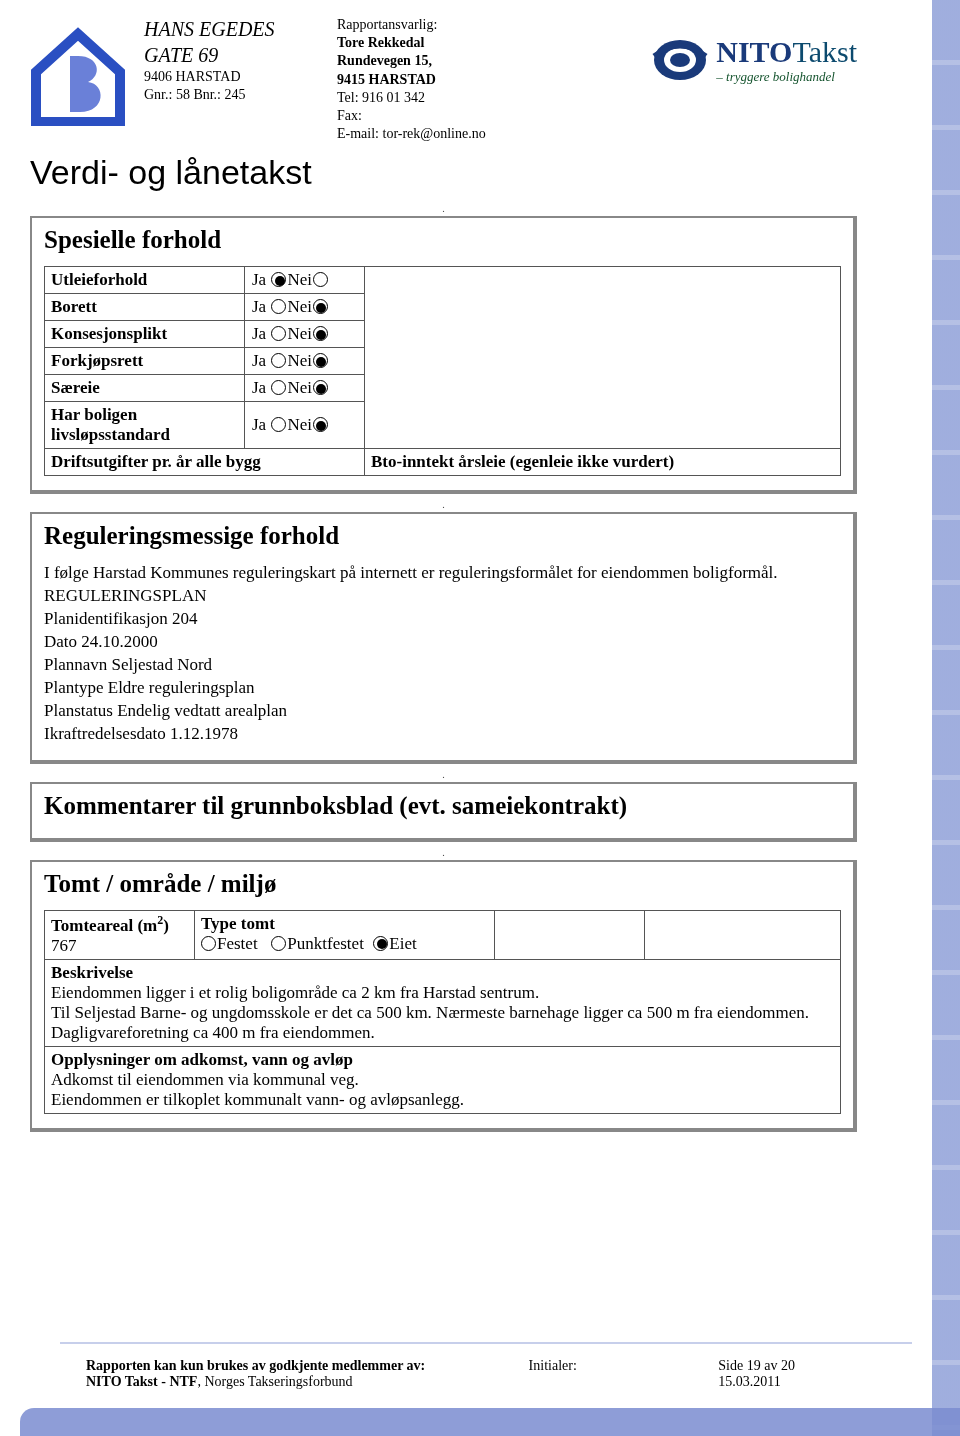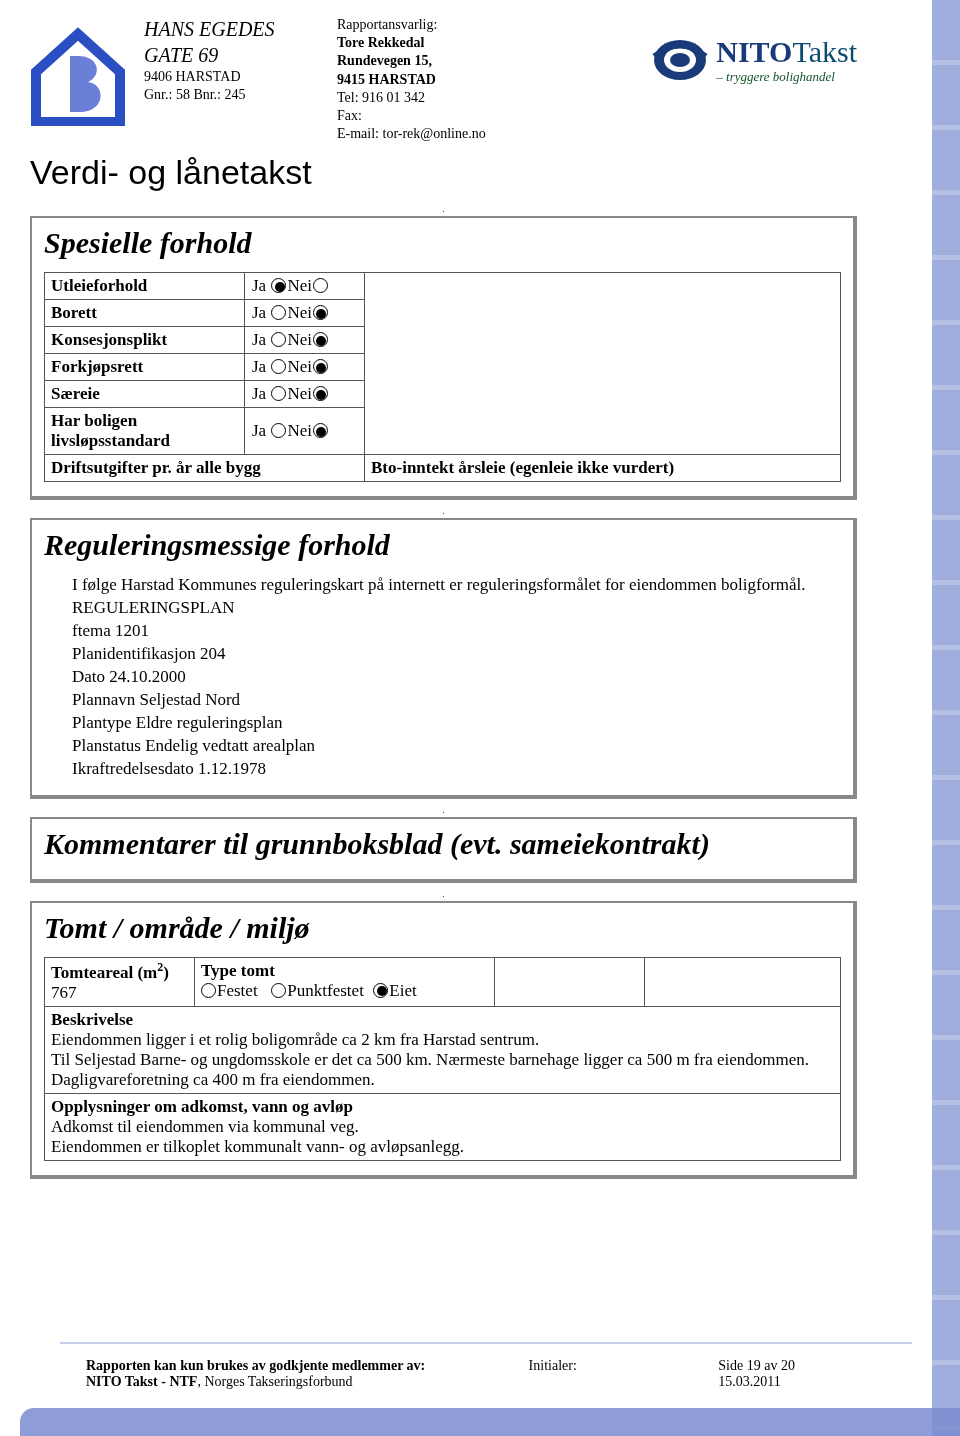--- a/index.html
+++ b/index.html
@@ -65,24 +65,23 @@
 .dot-sep { text-align:center; font-size:10px; color:#444; height:10px; line-height:6px;}
 .section-box {
   border: 2px solid #888;
   border-right-width: 4px;
   border-bottom-width: 4px;
   padding: 8px 12px 14px 12px;
   margin-bottom: 8px;
   background:#fff;
 }
 .section-title {
-  font-size: 30px;
+  font-size: 25px;
   font-weight: bold;
   margin-bottom: 12px;
-  font-style: italic;
 }
 .forhold-table {
   border-collapse: collapse;
   width: 100%;
   padding-left: 8px;
 }
 .forhold-table td {
   border: 1px solid #555;
   padding: 3px 6px;
   font-size: 17px;
@@ -101,21 +100,21 @@
 }
 .radio-dot.selected::after {
   content:"";
   position:absolute;
   left:2.5px; top:2.5px;
   width:10px; height:10px;
   background:#000;
   border-radius:50%;
 }
 .radio-group span.lbl { font-size:17px; margin:0 1px 0 1px;}
-.body-text { font-size: 17px; line-height:1.35;margin-left:28px; }
+.body-text { font-size: 17px; line-height:1.35; }
 .reg-lines p { font-size:17px; line-height:1.35; }
 .tomt-table {
   border-collapse: collapse;
   width:100%;
   margin-top:4px;
 }
 .tomt-table td {
   border: 1px solid #555;
   padding: 3px 6px;
   font-size:17px;
@@ -243,21 +242,20 @@
       </table>
   </div>
 
   <div class="dot-sep">.</div>
 
   <div class="section-box">
     <div class="section-title">Reguleringsmessige forhold</div>
     <div class="body-text reg-lines">
       <p>I følge Harstad Kommunes reguleringskart på internett er reguleringsformålet for eiendommen boligformål.</p>
       <p>REGULERINGSPLAN</p>
-      <p>ftema 1201</p>
       <p>Planidentifikasjon 204</p>
       <p>Dato 24.10.2000</p>
       <p>Plannavn Seljestad Nord</p>
       <p>Plantype Eldre reguleringsplan</p>
       <p>Planstatus Endelig vedtatt arealplan</p>
       <p>Ikraftredelsesdato 1.12.1978</p>
     </div>
   </div>
 
   <div class="dot-sep">.</div>

